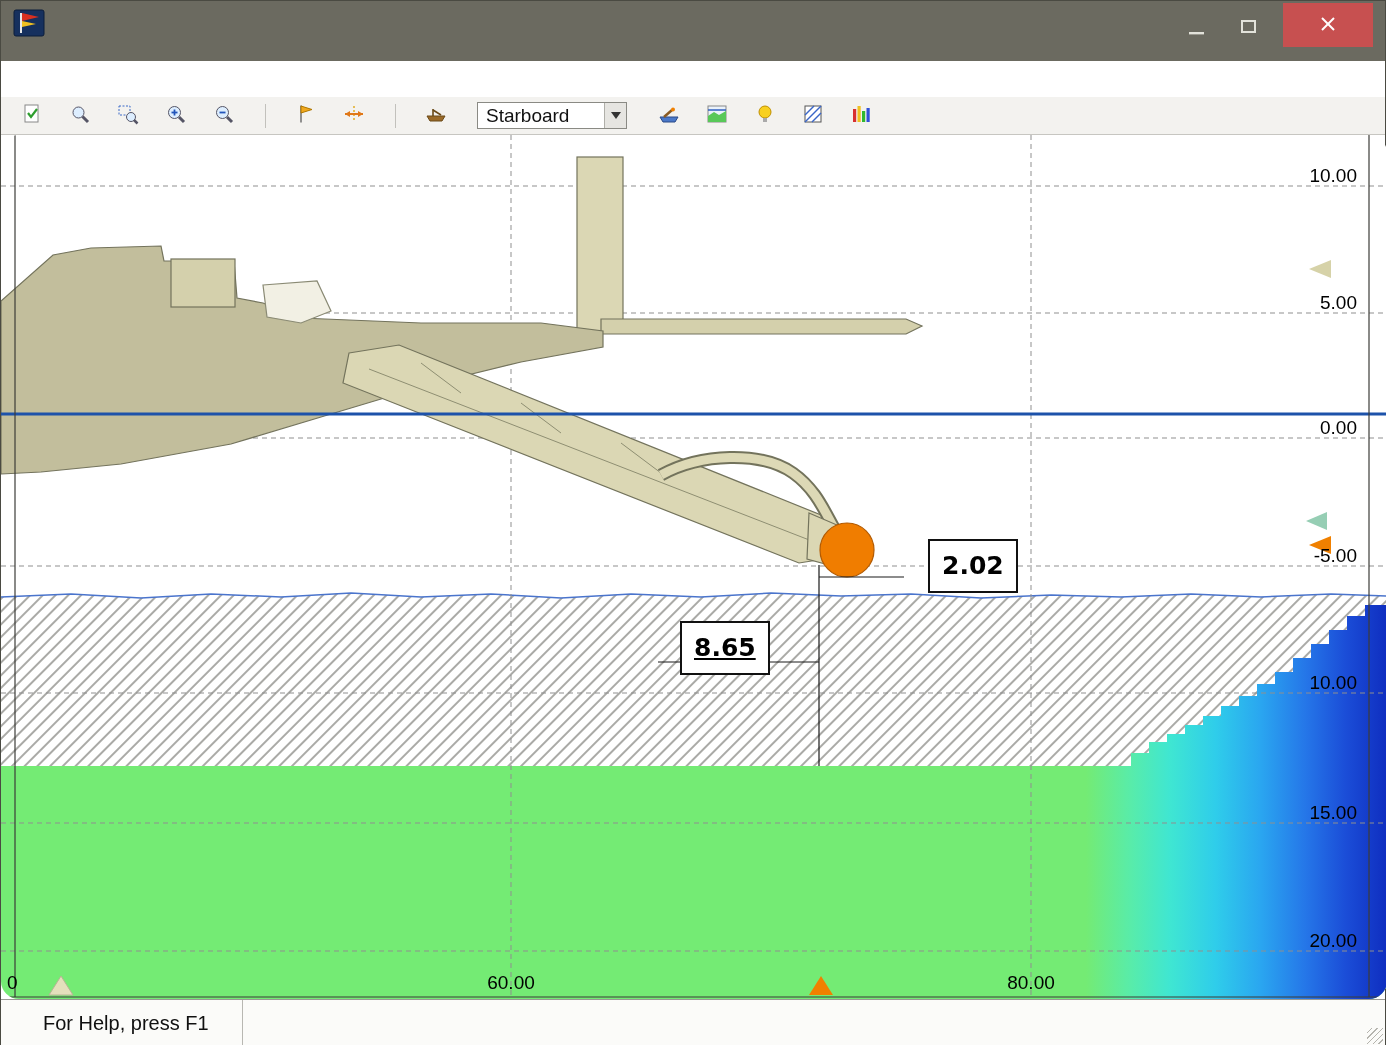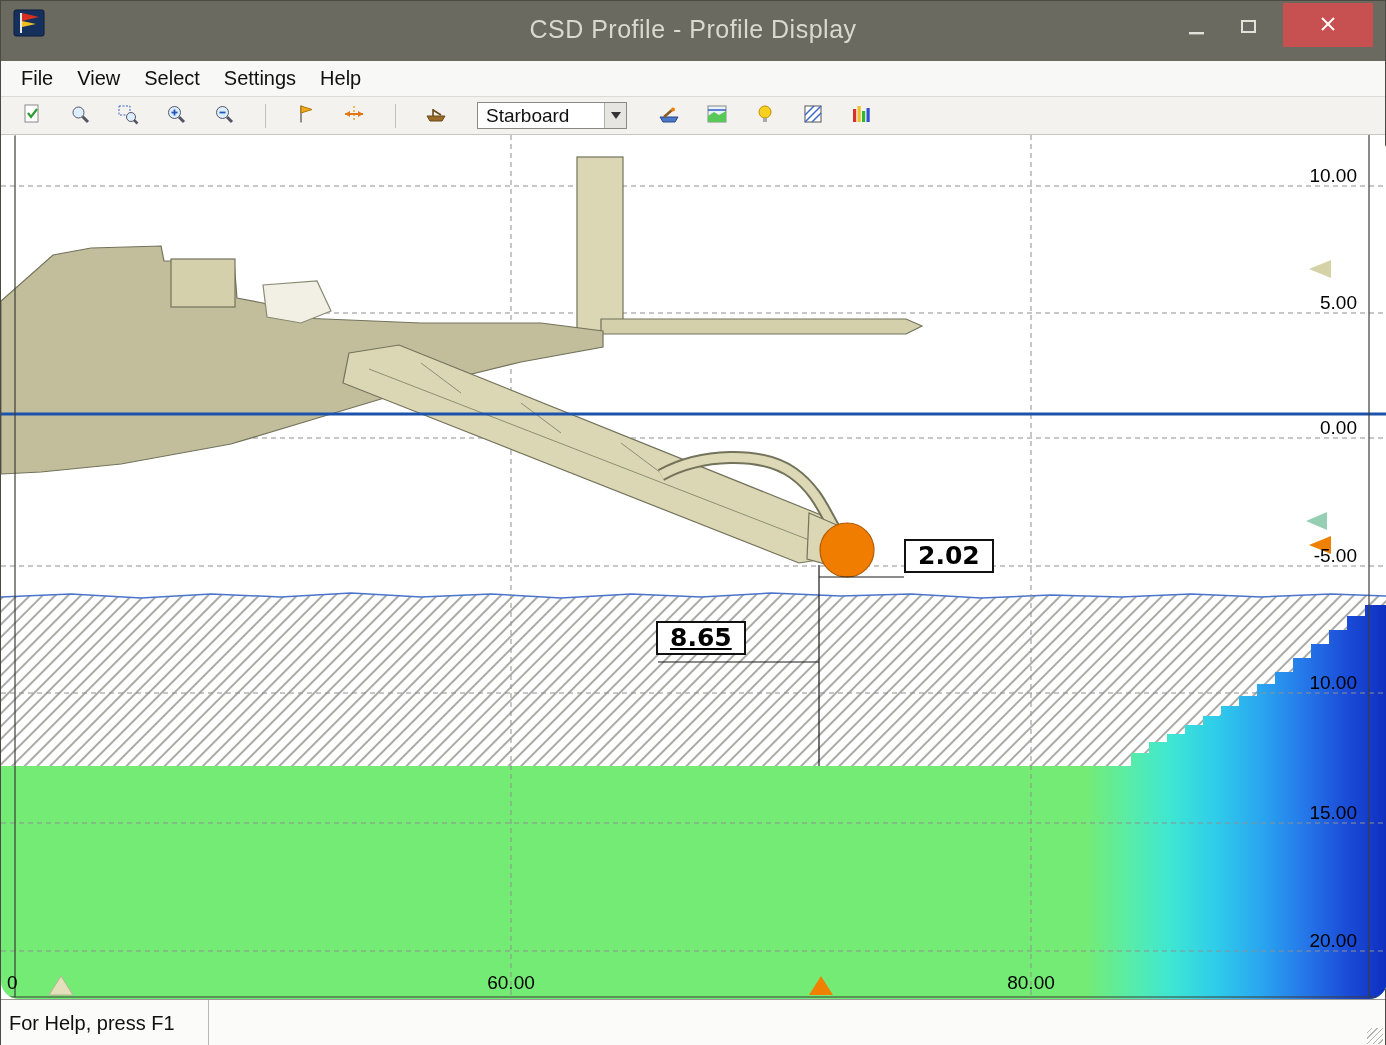--- a/index.html
+++ b/index.html
@@ -25,70 +25,62 @@
   .tsep { width:1px; height:24px; background:#c2c1bc; margin:0 8px; }
   .combo { width:150px; height:27px; border:1px solid #8a8a84; background:#fff; display:flex; align-items:center; margin:0 10px 0 8px; cursor:pointer; position:relative; }
   .combo-value { flex:1; font-size:19px; padding-left:8px; color:#111; }
   .combo-btn { width:22px; height:100%; background:#e6e5e1; border-left:1px solid #b0afa9; display:flex; align-items:center; justify-content:center; }
   .combo-arrow { width:0; height:0; border-left:5px solid transparent; border-right:5px solid transparent; border-top:7px solid #333; }
 
   
   .plot { position:absolute; top:134px; left:0; width:1386px; height:864px; background:#fff; overflow:hidden;border-radius:18px; }
   .plot svg.scene { position:absolute; top:0; left:0; }
   svg.scene text { font-family:"Liberation Sans",sans-serif; font-size:19px; fill:#000; }
-  .measure-box { position:absolute; background:#fff; border:2px solid #111; font-family:"DejaVu Sans",sans-serif; font-weight:bold; font-size:25px; color:#000; padding:0 12px; line-height:1.2; }
+  .measure-box { position:absolute; background:#fff; border:2px solid #111; font-family:"DejaVu Sans",sans-serif; font-weight:bold; font-size:25px; color:#000; padding:10px 12px; line-height:1.2;margin-left:24px; }
 
   
   .statusbar { position:absolute; top:998px; left:0; width:100%; height:47px; background:#fbfbf9; border-top:1px solid #9a9a94; display:flex; align-items:stretch; }
   .status-cell { display:flex; align-items:center; font-size:20px; color:#101010; padding-left:8px; border-right:1px solid #b8b7b2; }
-  .status-cell.help { width:208px; }
+  .status-cell.help { width:208px;margin-left:34px; }
   .status-cell.coords { width:190px; }
   .resize-grip { position:absolute; right:2px; bottom:2px; width:16px; height:16px;
      background:repeating-linear-gradient(135deg, transparent 0 3px, #b5b4ae 3px 4px); }
 </style>
 </head>
 <body>
 
 <div class="window">
 
   <div class="titlebar">
     <span class="app-icon">
       <svg width="32" height="28" viewBox="0 0 32 28">
         <rect x="1" y="1" width="30" height="26" rx="2" fill="#16305e" stroke="#0b1c3a"></rect>
         <line x1="8" y1="4" x2="8" y2="24" stroke="#e8e8e8" stroke-width="2"></line>
         <polygon points="9,4 26,8 9,12" fill="#d83020"></polygon>
         <polygon points="9,12 23,15 9,18" fill="#f0c020"></polygon>
       </svg>
     </span>
-    <span class="title">CSD Profile - Profile Display</span>
     <button class="ctl min">
       <svg width="18" height="6" viewBox="0 0 18 6">
           <rect x="1" y="2" width="15" height="2.4" fill="#e2e2da"></rect>
         </svg>
     </button>
     <button class="ctl max">
       <svg width="18" height="16" viewBox="0 0 18 16">
           <rect x="2" y="2" width="13" height="11" fill="none" stroke="#e2e2da" stroke-width="2"></rect>
         </svg>
     </button>
     <button class="ctl close">
       <svg width="18" height="18" viewBox="0 0 18 18">
         <line x1="3" y1="3" x2="15" y2="15" stroke="#fff" stroke-width="2"></line>
         <line x1="15" y1="3" x2="3" y2="15" stroke="#fff" stroke-width="2"></line>
       </svg>
     </button>
   </div>
 
-  <div class="menubar">
-    <span class="menu-item">File</span>
-    <span class="menu-item">View</span>
-    <span class="menu-item">Select</span>
-    <span class="menu-item">Settings</span>
-    <span class="menu-item">Help</span>
-  </div>
 
   <div class="toolbar">
     <button class="tbtn">
       <span>
         <svg width="22" height="22" viewBox="0 0 22 22">
           <rect x="4" y="2" width="13" height="17" fill="#fff" stroke="#888"></rect>
           <path d="M7,10 l3,4 6,-8" stroke="#2e9e2e" stroke-width="2.2" fill="none"></path>
         </svg>
       </span>
     </button>

